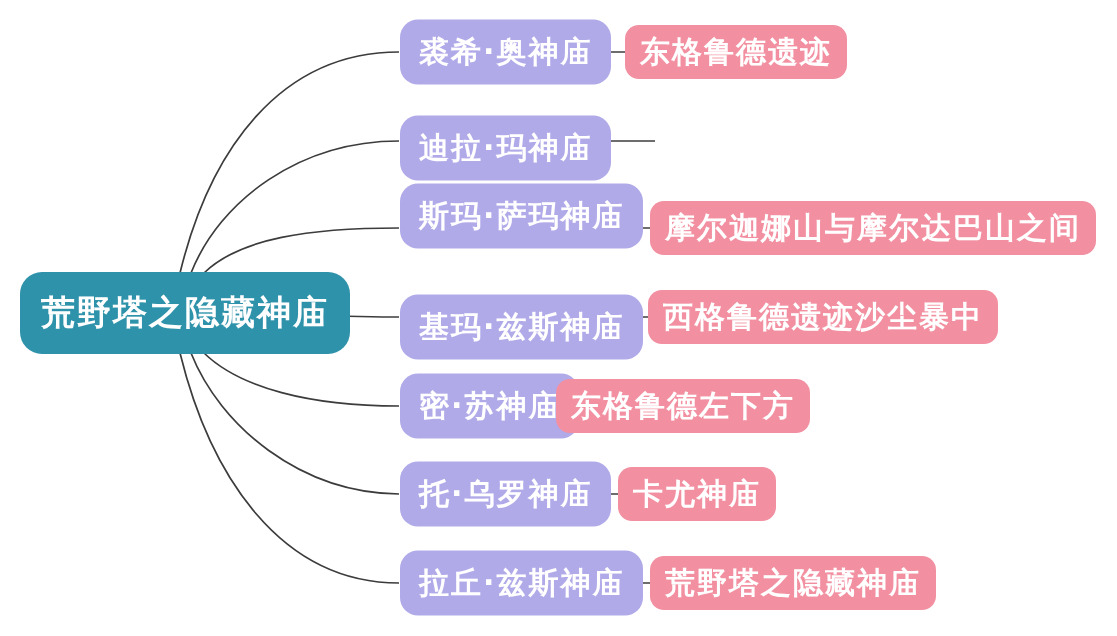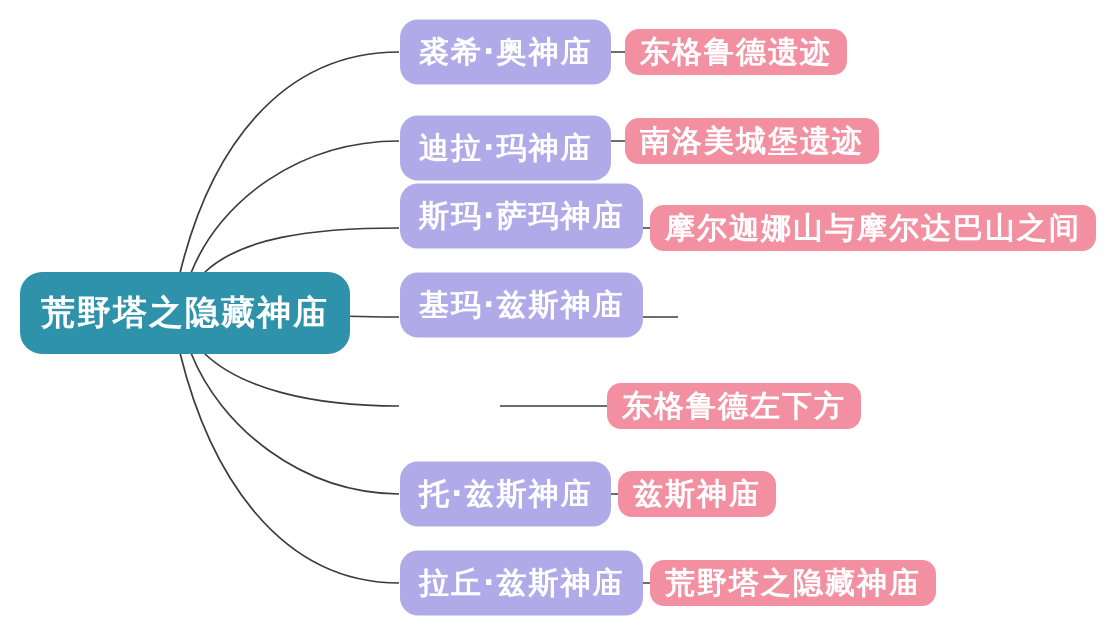--- a/index.html
+++ b/index.html
@@ -51,21 +51,21 @@
   }
   .shrine-node {
     left: 400px;
     height: 65px;
     padding: 16px 19px;
     border-radius: 18px;
     background: var(--shrine-color, #b0aae9);
     font-size: 30px;
   }
   .location-node {
-    height: 46px;
+    height: 54px;
     padding: 0 15px;
     border-radius: 14px;
     background: var(--location-color, #f28fa0);
     font-size: 30px;
   }
 </style>
 </head>
 <body>
 
 <div id="canvas">
@@ -96,44 +96,47 @@
   <div class="node shrine-node" style="top:52px">
     <span>裘希·奥神庙</span>
   </div>
   <div class="node location-node" style="top:52px; left:625px">
     <span>东格鲁德遗迹</span>
   </div>
 
   <div class="node shrine-node" style="top:148px">
     <span>迪拉·玛神庙</span>
   </div>
-  <div class="node location-node" style="top:141px; left:625px">
-    <span>南洛美城堡遗迹</span>
-  </div>
 
   <div class="node shrine-node" style="top:216px">
     <span>斯玛·萨玛神庙</span>
   </div>
   <div class="node location-node" style="top:228px; left:650px">
     <span>摩尔迦娜山与摩尔达巴山之间</span>
   </div>
 
-  <div class="node shrine-node" style="top:305px">
+  <div class="node shrine-node" style="top:327px">
     <span>基玛·兹斯神庙</span>
   </div>
+  <div class="node location-node" style="top:317px; left:648px">
+    <span>西格鲁德遗迹沙尘暴中</span>
+  </div>
 
-  <div class="node location-node" style="top:406px; left:607px">
+  <div class="node shrine-node" style="top:406px">
+    <span>密·苏神庙</span>
+  </div>
+  <div class="node location-node" style="top:406px; left:556px">
     <span>东格鲁德左下方</span>
   </div>
 
   <div class="node shrine-node" style="top:494px">
-    <span>托·兹斯神庙</span>
+    <span>托·乌罗神庙</span>
   </div>
   <div class="node location-node" style="top:494px; left:618px">
-    <span>兹斯神庙</span>
+    <span>卡尤神庙</span>
   </div>
 
   <div class="node shrine-node" style="top:583px">
     <span>拉丘·兹斯神庙</span>
   </div>
   <div class="node location-node" style="top:583px; left:650px">
     <span>荒野塔之隐藏神庙</span>
   </div>
 
 </div>

